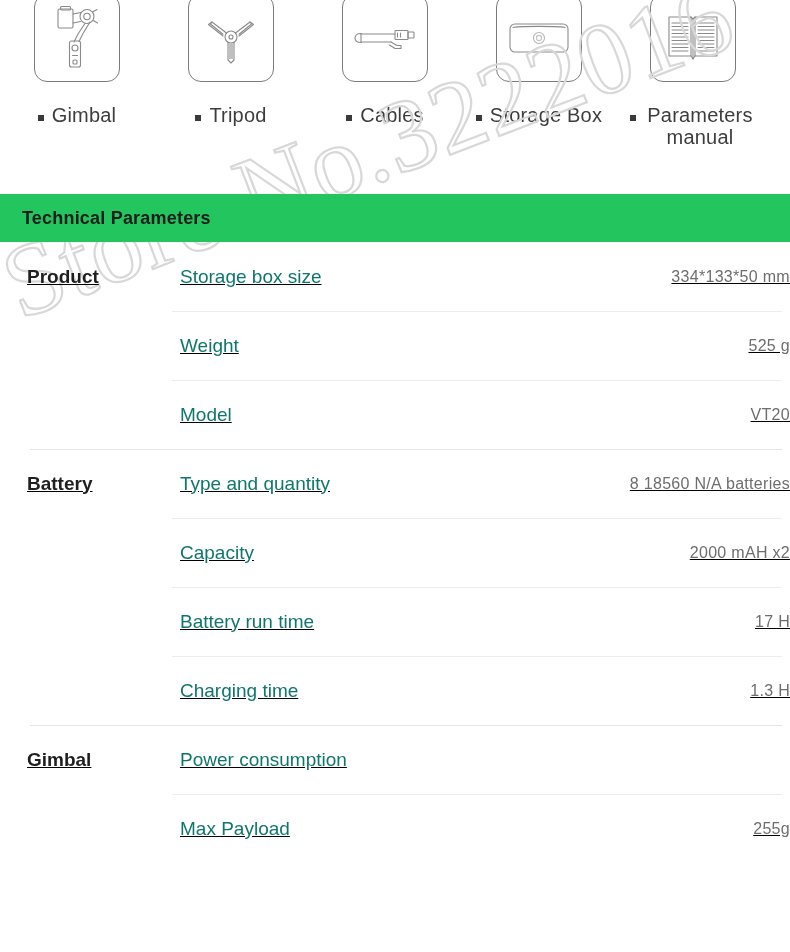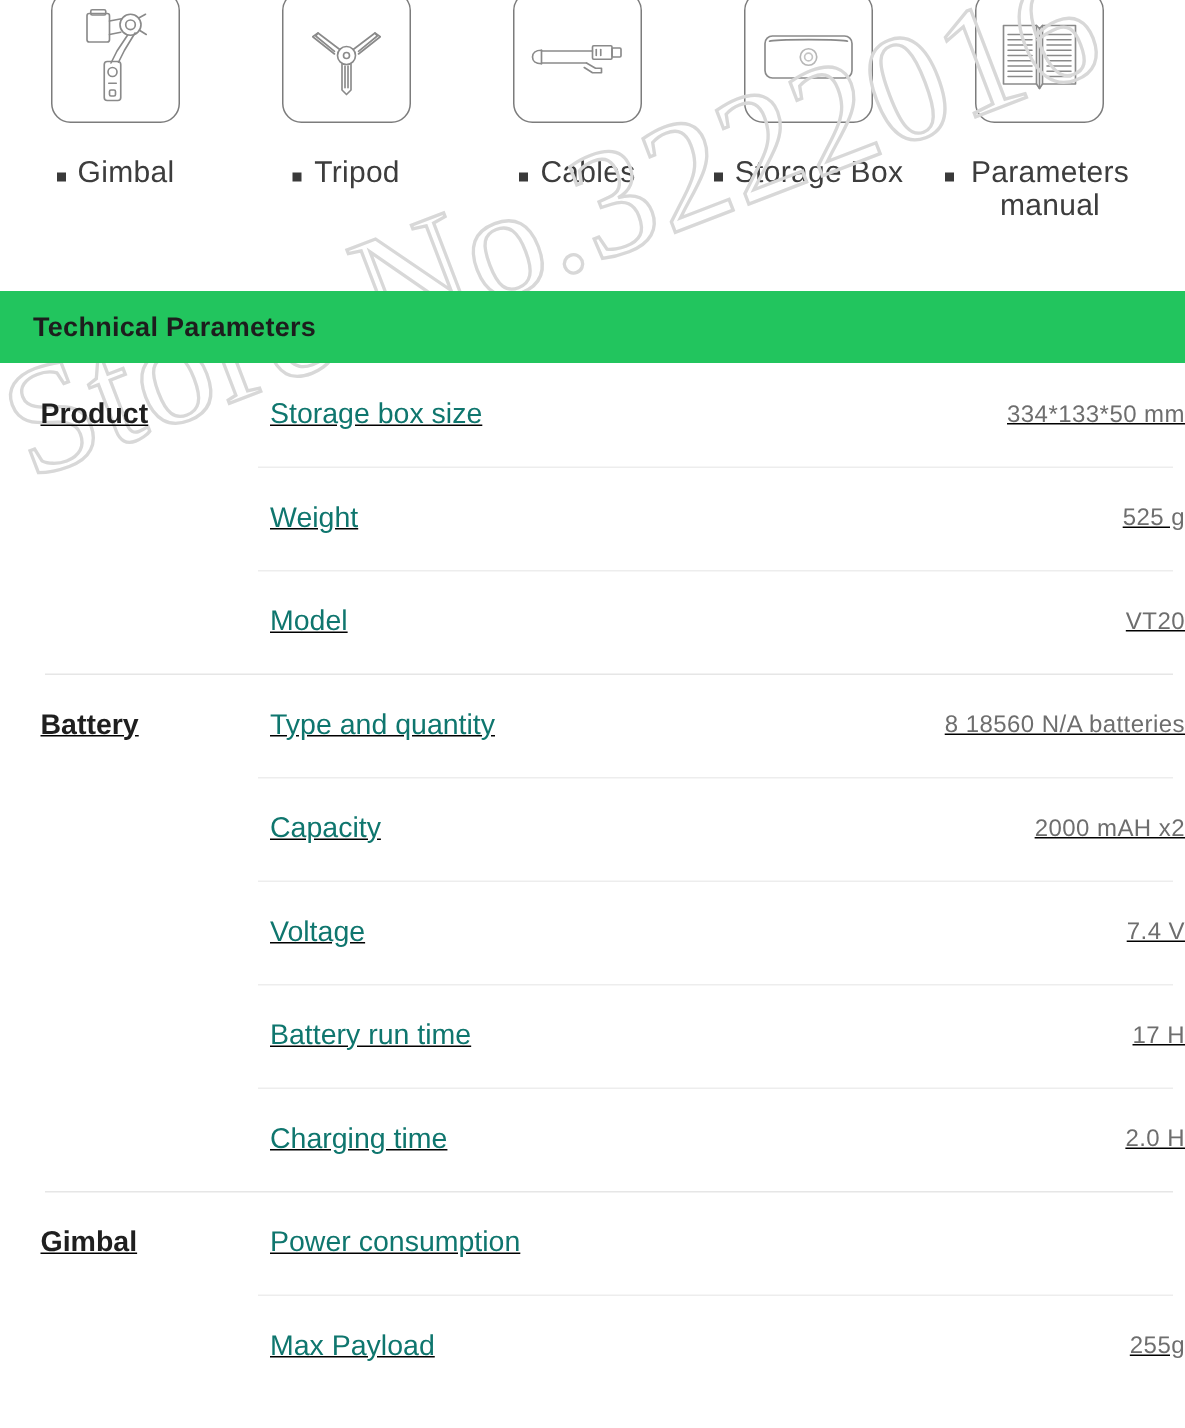--- a/index.html
+++ b/index.html
@@ -342,32 +342,27 @@
       <div class="spec-name">Type and quantity</div>
       <div class="spec-value">8 18560 N/A batteries</div>
     </div>
     <div class="spec-row">
       <div class="spec-group"></div>
       <div class="spec-name">Capacity</div>
       <div class="spec-value">2000 mAH x2</div>
     </div>
     <div class="spec-row">
       <div class="spec-group"></div>
-      <div class="spec-name">Voltage</div>
-      <div class="spec-value">7.4 V</div>
-    </div>
-    <div class="spec-row">
-      <div class="spec-group"></div>
       <div class="spec-name">Battery run time</div>
       <div class="spec-value">17 H</div>
     </div>
     <div class="spec-row">
       <div class="spec-group"></div>
       <div class="spec-name">Charging time</div>
-      <div class="spec-value">2.0 H</div>
+      <div class="spec-value">1.3 H</div>
     </div>
   </div>
 
   <div class="spec-section">
     <div class="spec-row">
       <div class="spec-group">Gimbal</div>
       <div class="spec-name">Power consumption</div>
     </div>
     <div class="spec-row">
       <div class="spec-group"></div>

